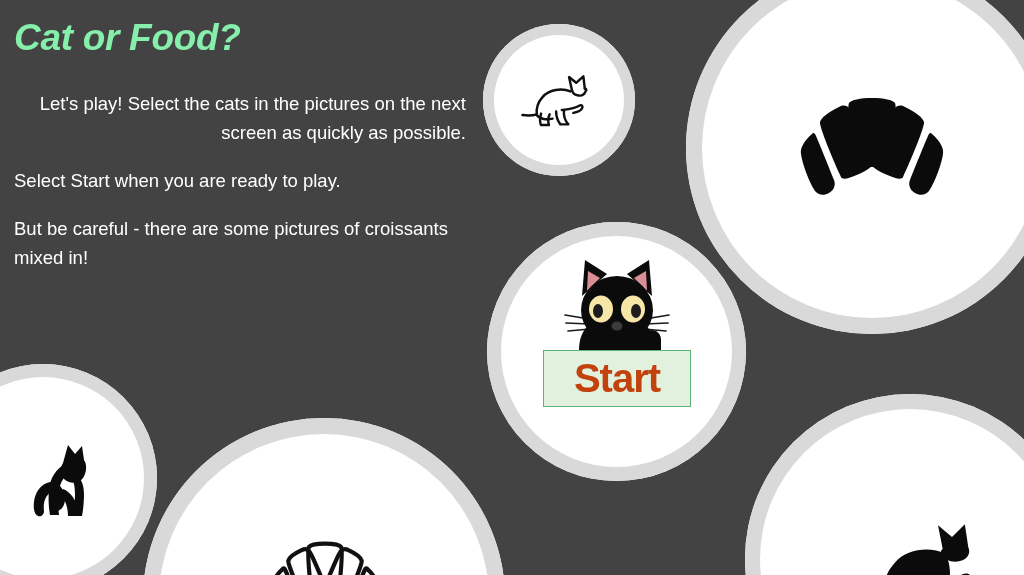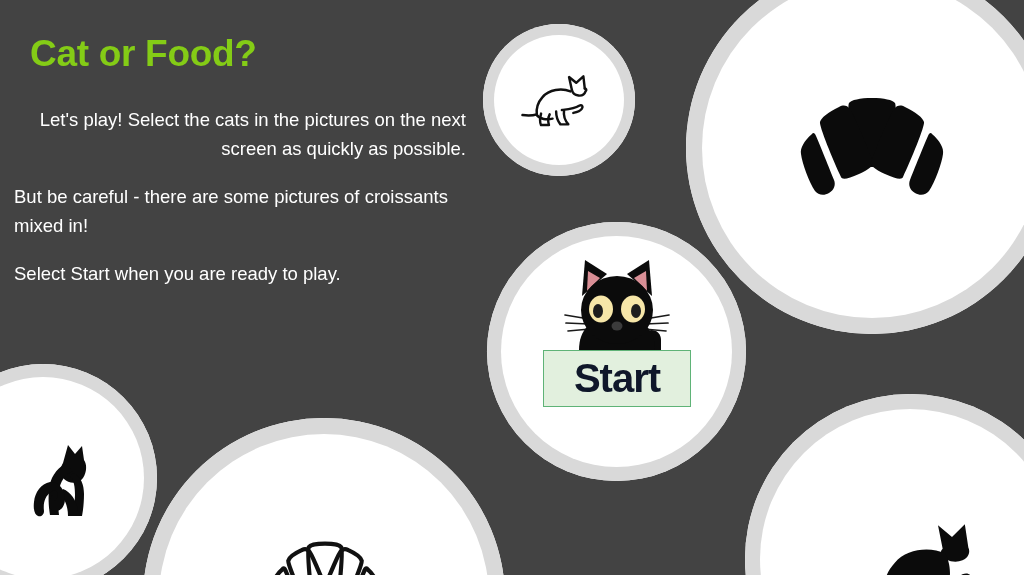--- a/index.html
+++ b/index.html
@@ -66,27 +66,28 @@
 
   
   #text-panel {
     position: absolute;
     left: 12px;
     top: 10px;
     width: 470px;
     z-index: 5;
   }
   #page-title {
-    margin: 16px;
+    margin: 0;
     font-size: 37px;
     font-weight: bold;
     letter-spacing: -0.3px;
-    color: #84cc16;
+    color: #86efac;
     line-height: 1.3;
     padding: 4px 0 0 2px;
+    font-style: italic;
   }
   .body-par {
     margin: 0;
     padding: 0 0 0 2px;
     color: #ffffff;
     font-size: 18.5px;
     line-height: 29px;
     max-width: 452px;
   }
   #par-1 { margin-top: 27px; text-align: right; }
@@ -107,21 +108,21 @@
     display: flex;
     align-items: center;
     justify-content: center;
     cursor: pointer;
     padding: 0;
     font-family: "Liberation Sans", sans-serif;
   }
   #start-button-label {
     font-size: 40px;
     font-weight: bold;
-    color: #0f172a;
+    color: #c2410c;
     letter-spacing: -1px;
     line-height: 1;
     transform: translateY(-1px);
   }
 
   
   #start-mascot {
     position: absolute;
     left: 555px;
     top: 252px;
@@ -261,17 +262,17 @@
     <ellipse cx="62" cy="74" rx="5.5" ry="4.5" fill="#3b3b3b"></ellipse>
   </svg>
 
   <button id="start-button">
     <span id="start-button-label">Start</span>
   </button>
 
   <div id="text-panel">
     <h1 id="page-title">Cat or Food?</h1>
     <p class="body-par" id="par-1">Let's play! Select the cats in the pictures on the next screen as quickly as possible.</p>
+    <p class="body-par" id="par-3">Select Start when you are ready to play.</p>
     <p class="body-par" id="par-2">But be careful - there are some pictures of croissants mixed in!</p>
-    <p class="body-par" id="par-3">Select Start when you are ready to play.</p>
   </div>
 
 </div>
 
 </body></html>

